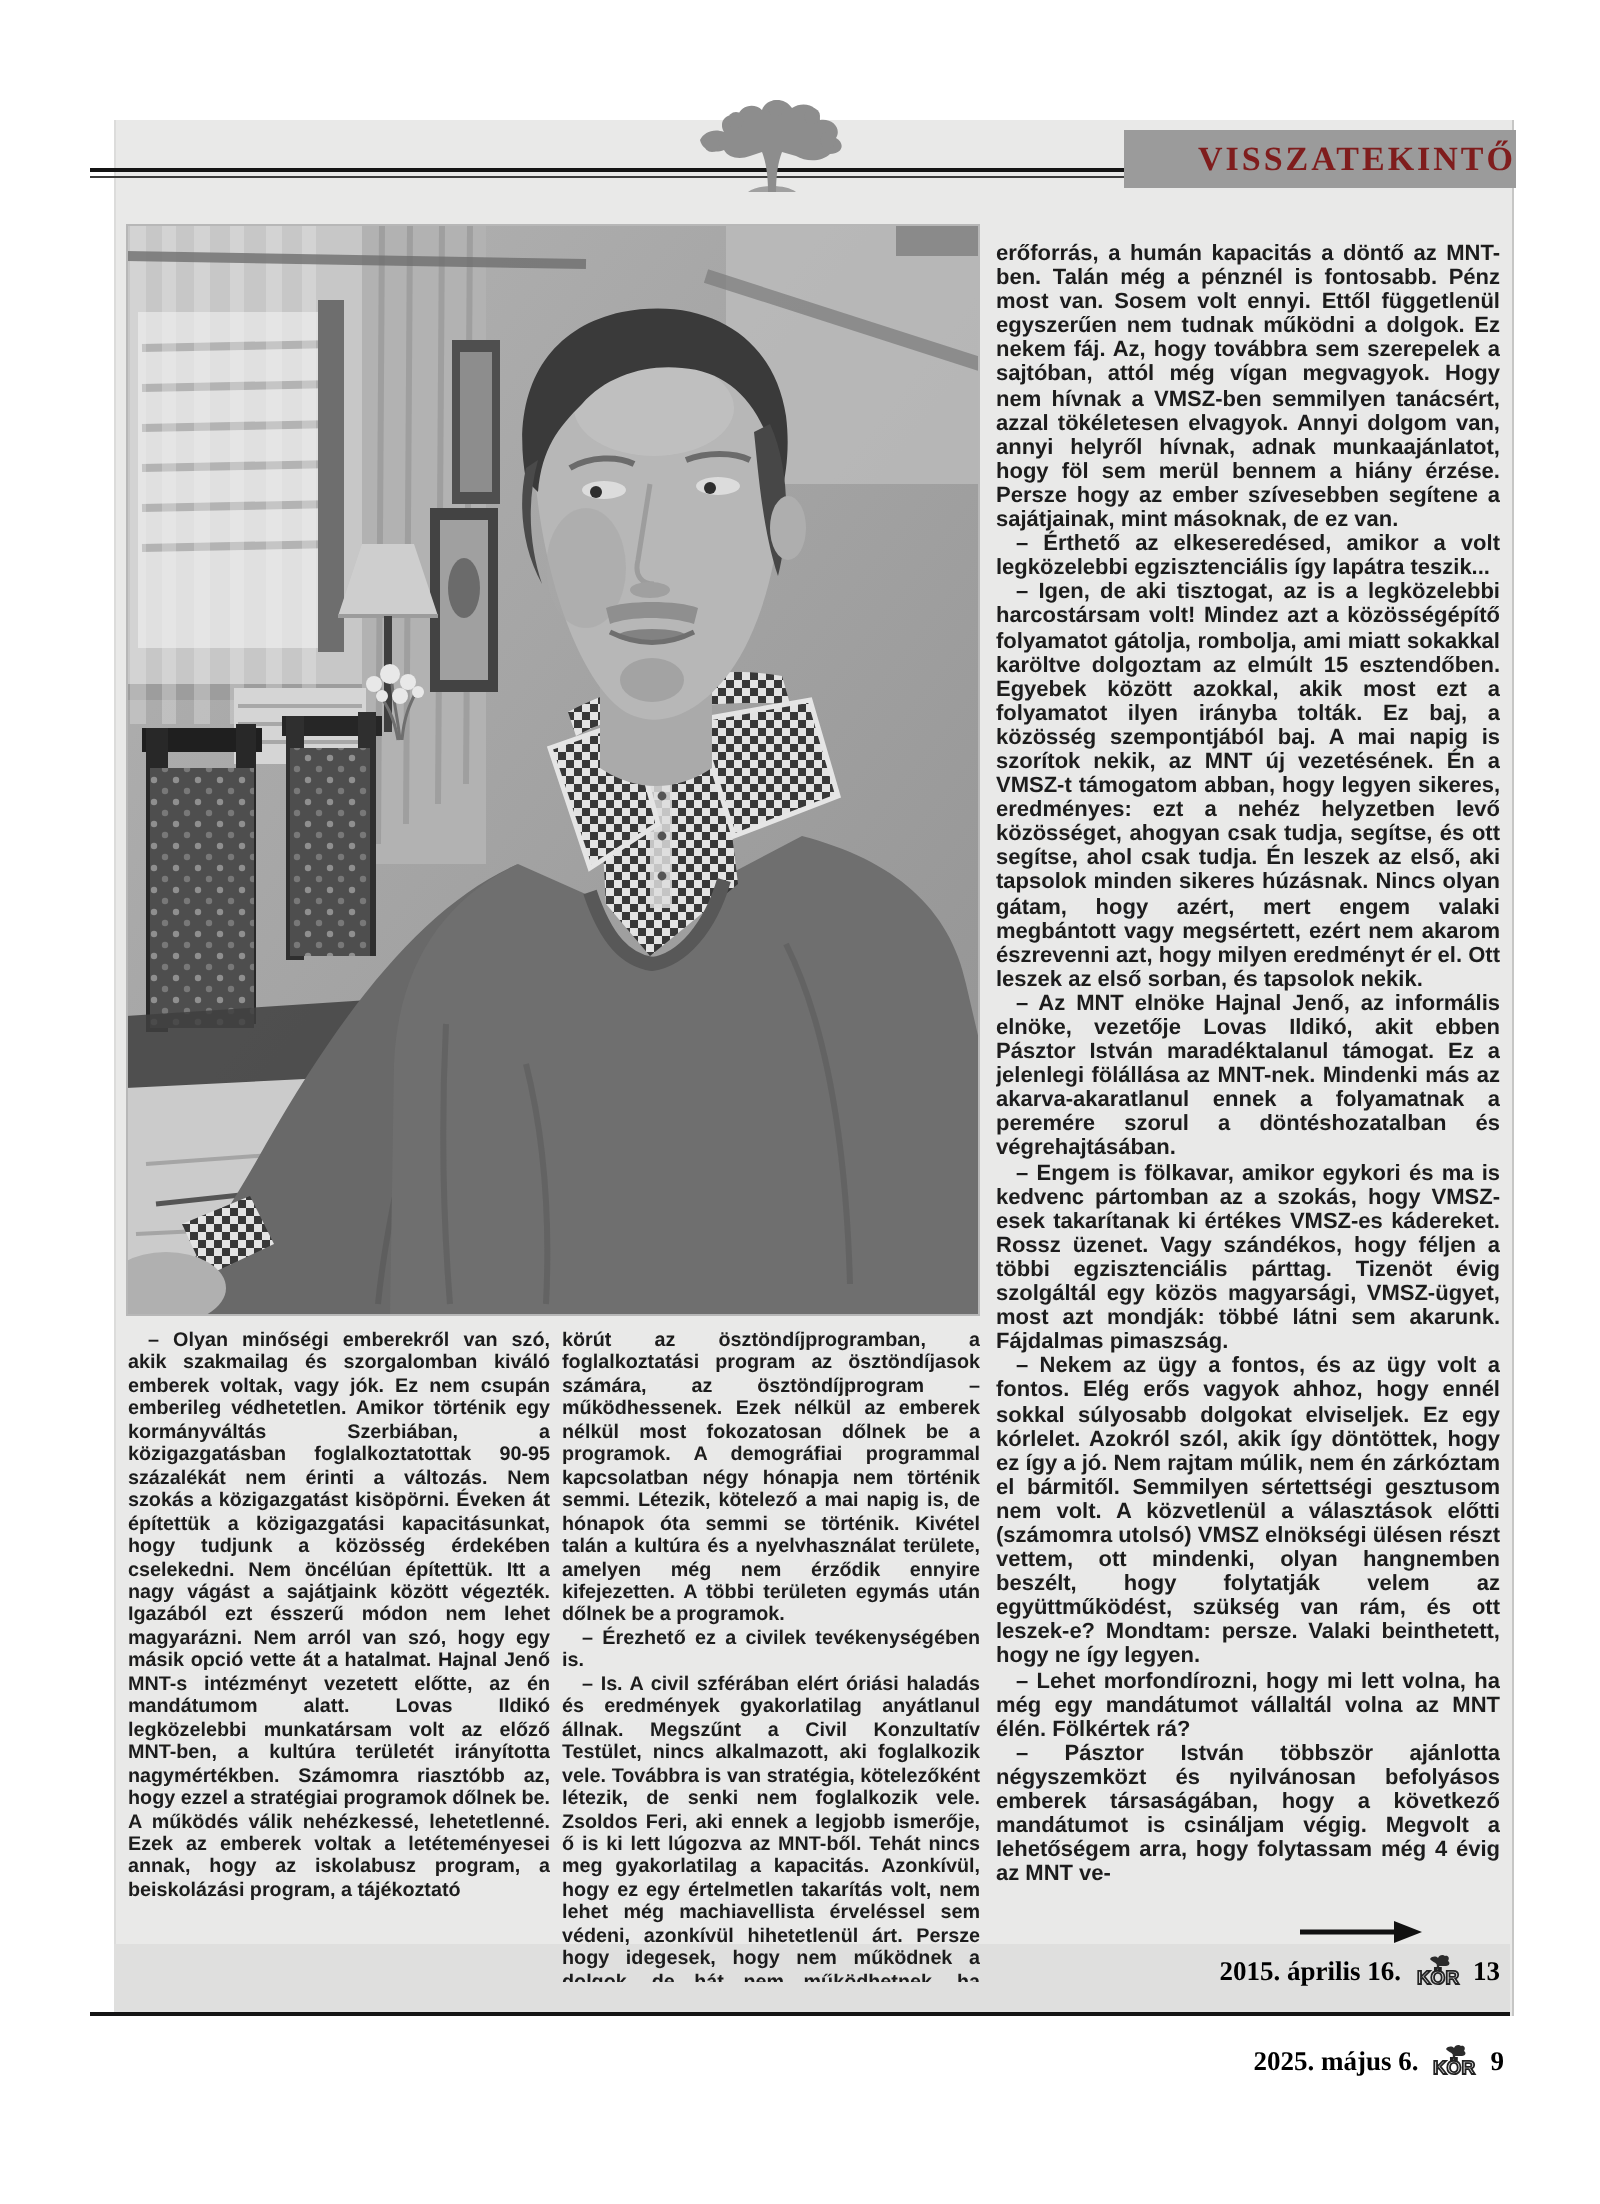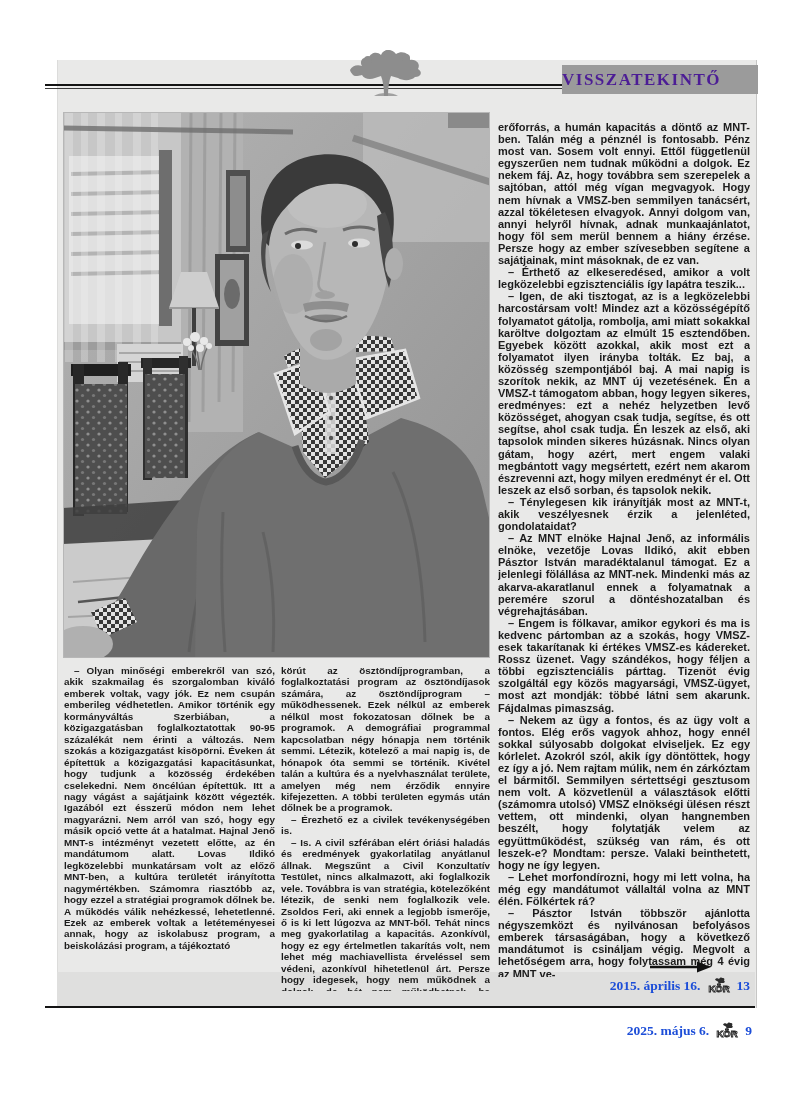--- a/index.html
+++ b/index.html
@@ -7,34 +7,34 @@
           font-family:"Liberation Sans",sans-serif;color:#1c1c1c;}
   .scan-bg{position:absolute;left:57px;top:60px;width:698px;height:948px;background:#e9e9e8;
            border-right:1px solid #c6c6c5;border-left:1px solid #dcdcdb;}
   .footer-band{position:absolute;left:57px;top:972px;width:698px;height:36px;background:#dfdfde;}
   .rule{position:absolute;background:#141414;}
   .rule.top1{left:45px;top:84px;width:710px;height:2px;}
   .rule.top2{left:45px;top:88px;width:710px;height:1px;background:#3c3c3c;}
   .rule.bottom{left:45px;top:1006px;width:710px;height:2px;}
   .tree-logo{position:absolute;left:344px;top:48px;}
   .section-box{position:absolute;left:562px;top:65px;width:196px;height:29px;background:#9b9b9b;
-               color:#4c1d95;font-family:"Liberation Serif",serif;font-weight:bold;font-size:17px;
-               letter-spacing:1.5px;text-align:left;line-height:29px;}
+               color:#7f1d1d;font-family:"Liberation Serif",serif;font-weight:bold;font-size:17px;
+               letter-spacing:1.5px;text-align:right;line-height:29px;}
   .photo{position:absolute;left:63px;top:112px;width:427px;height:546px;background:#a9a9a9;}
   .photo svg{display:block;}
   .col{position:absolute;text-align:justify;overflow:hidden;}
   .col p{margin:0;padding:0;font-weight:bold;}
   .col1{left:64px;top:665px;width:211px;height:326px;font-size:9.9px;line-height:11.45px;}
   .col2{left:281px;top:665px;width:209px;height:326px;font-size:9.9px;line-height:11.45px;}
   .col3{left:498px;top:121px;width:252px;height:856px;font-size:11px;line-height:12.1px;}
   .b{font-weight:bold;}
   .ind{text-indent:10px;}
   .arrow{position:absolute;left:650px;top:959px;}
   .pg-footer{position:absolute;display:flex;align-items:center;gap:5px;
-             font-family:"Liberation Serif",serif;font-weight:bold;color:#1d4ed8;}
+             font-family:"Liberation Serif",serif;font-weight:bold;color:#000000;}
   .inner-footer{right:50px;top:977px;font-size:13.5px;}
   .outer-footer{right:48px;top:1022px;font-size:13.5px;}
   .kor{display:inline-block;line-height:0;}
 </style>
 </head>
 <body>
 
 <div class="canvas">
 
   <div class="scan-bg"></div>
@@ -219,21 +219,20 @@
   <div class="col col2">
     <p>körút az ösztöndíjprogramban, a foglalkoztatási program az ösztöndíjasok számára, az ösztöndíjprogram – működhessenek. Ezek nélkül az emberek nélkül most fokozatosan dőlnek be a programok. A demográfiai programmal kapcsolatban négy hónapja nem történik semmi. Létezik, kötelező a mai napig is, de hónapok óta semmi se történik. Kivétel talán a kultúra és a nyelvhasználat területe, amelyen még nem érződik ennyire kifejezetten. A többi területen egymás után dőlnek be a programok.</p>
     <p class="b ind">– Érezhető ez a civilek tevékenységében is.</p>
     <p class="ind">– Is. A civil szférában elért óriási haladás és eredmények gyakorlatilag anyátlanul állnak. Megszűnt a Civil Konzultatív Testület, nincs alkalmazott, aki foglalkozik vele. Továbbra is van stratégia, kötelezőként létezik, de senki nem foglalkozik vele. Zsoldos Feri, aki ennek a legjobb ismerője, ő is ki lett lúgozva az MNT-ből. Tehát nincs meg gyakorlatilag a kapacitás. Azonkívül, hogy ez egy értelmetlen takarítás volt, nem lehet még machiavellista érveléssel sem védeni, azonkívül hihetetlenül árt. Persze hogy idegesek, hogy nem működnek a dolgok, de hát nem működhetnek, ha megszabadulsz azoktól az emberektől, akik tudnak. A humán</p>
   </div>
 
   <div class="col col3">
     <p>erőforrás, a humán kapacitás a döntő az MNT-ben. Talán még a pénznél is fontosabb. Pénz most van. Sosem volt ennyi. Ettől függetlenül egyszerűen nem tudnak működni a dolgok. Ez nekem fáj. Az, hogy továbbra sem szerepelek a sajtóban, attól még vígan megvagyok. Hogy nem hívnak a VMSZ-ben semmilyen tanácsért, azzal tökéletesen elvagyok. Annyi dolgom van, annyi helyről hívnak, adnak munkaajánlatot, hogy föl sem merül bennem a hiány érzése. Persze hogy az ember szívesebben segítene a sajátjainak, mint másoknak, de ez van.</p>
     <p class="b ind">– Érthető az elkeseredésed, amikor a volt legközelebbi egzisztenciális így lapátra teszik...</p>
     <p class="ind">– Igen, de aki tisztogat, az is a legközelebbi harcostársam volt! Mindez azt a közösségépítő folyamatot gátolja, rombolja, ami miatt sokakkal karöltve dolgoztam az elmúlt 15 esztendőben. Egyebek között azokkal, akik most ezt a folyamatot ilyen irányba tolták. Ez baj, a közösség szempontjából baj. A mai napig is szorítok nekik, az MNT új vezetésének. Én a VMSZ-t támogatom abban, hogy legyen sikeres, eredményes: ezt a nehéz helyzetben levő közösséget, ahogyan csak tudja, segítse, és ott segítse, ahol csak tudja. Én leszek az első, aki tapsolok minden sikeres húzásnak. Nincs olyan gátam, hogy azért, mert engem valaki megbántott vagy megsértett, ezért nem akarom észrevenni azt, hogy milyen eredményt ér el. Ott leszek az első sorban, és tapsolok nekik.</p>
-    <p class="b ind">– Ténylegesen kik irányítják most az MNT-t, akik veszélyesnek érzik a jelenléted, gondolataidat?</p>
     <p class="ind">– Az MNT elnöke Hajnal Jenő, az informális elnöke, vezetője Lovas Ildikó, akit ebben Pásztor István maradéktalanul támogat. Ez a jelenlegi fölállása az MNT-nek. Mindenki más az akarva-akaratlanul ennek a folyamatnak a peremére szorul a döntéshozatalban és végrehajtásában.</p>
     <p class="b ind">– Engem is fölkavar, amikor egykori és ma is kedvenc pártomban az a szokás, hogy VMSZ-esek takarítanak ki értékes VMSZ-es kádereket. Rossz üzenet. Vagy szándékos, hogy féljen a többi egzisztenciális párttag. Tizenöt évig szolgáltál egy közös magyarsági, VMSZ-ügyet, most azt mondják: többé látni sem akarunk. Fájdalmas pimaszság.</p>
     <p class="ind">– Nekem az ügy a fontos, és az ügy volt a fontos. Elég erős vagyok ahhoz, hogy ennél sokkal súlyosabb dolgokat elviseljek. Ez egy kórlelet. Azokról szól, akik így döntöttek, hogy ez így a jó. Nem rajtam múlik, nem én zárkóztam el bármitől. Semmilyen sértettségi gesztusom nem volt. A közvetlenül a választások előtti (számomra utolsó) VMSZ elnökségi ülésen részt vettem, ott mindenki, olyan hangnemben beszélt, hogy folytatják velem az együttműködést, szükség van rám, és ott leszek-e? Mondtam: persze. Valaki beinthetett, hogy ne így legyen.</p>
     <p class="b ind">– Lehet morfondírozni, hogy mi lett volna, ha még egy mandátumot vállaltál volna az MNT élén. Fölkértek rá?</p>
     <p class="ind">– Pásztor István többször ajánlotta négyszemközt és nyilvánosan befolyásos emberek társaságában, hogy a következő mandátumot is csináljam végig. Megvolt a lehetőségem arra, hogy folytassam még 4 évig az MNT ve-</p>
   </div>
 
   <div class="arrow">
     <svg width="62" height="12" viewBox="0 0 62 12">
       <line x1="0" y1="6" x2="50" y2="6" stroke="#111111" stroke-width="2.4"></line>

